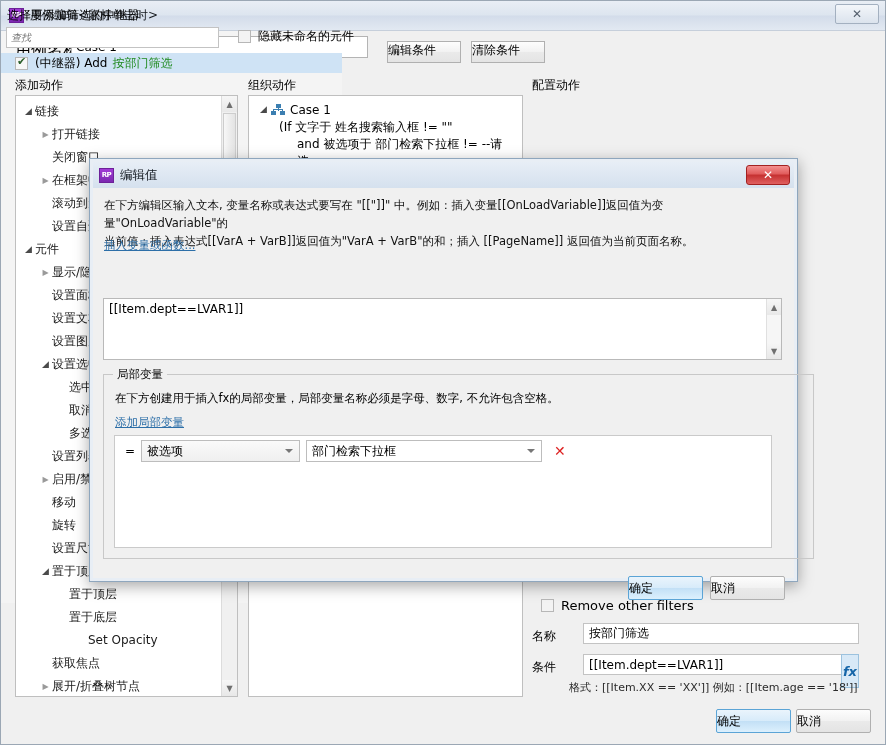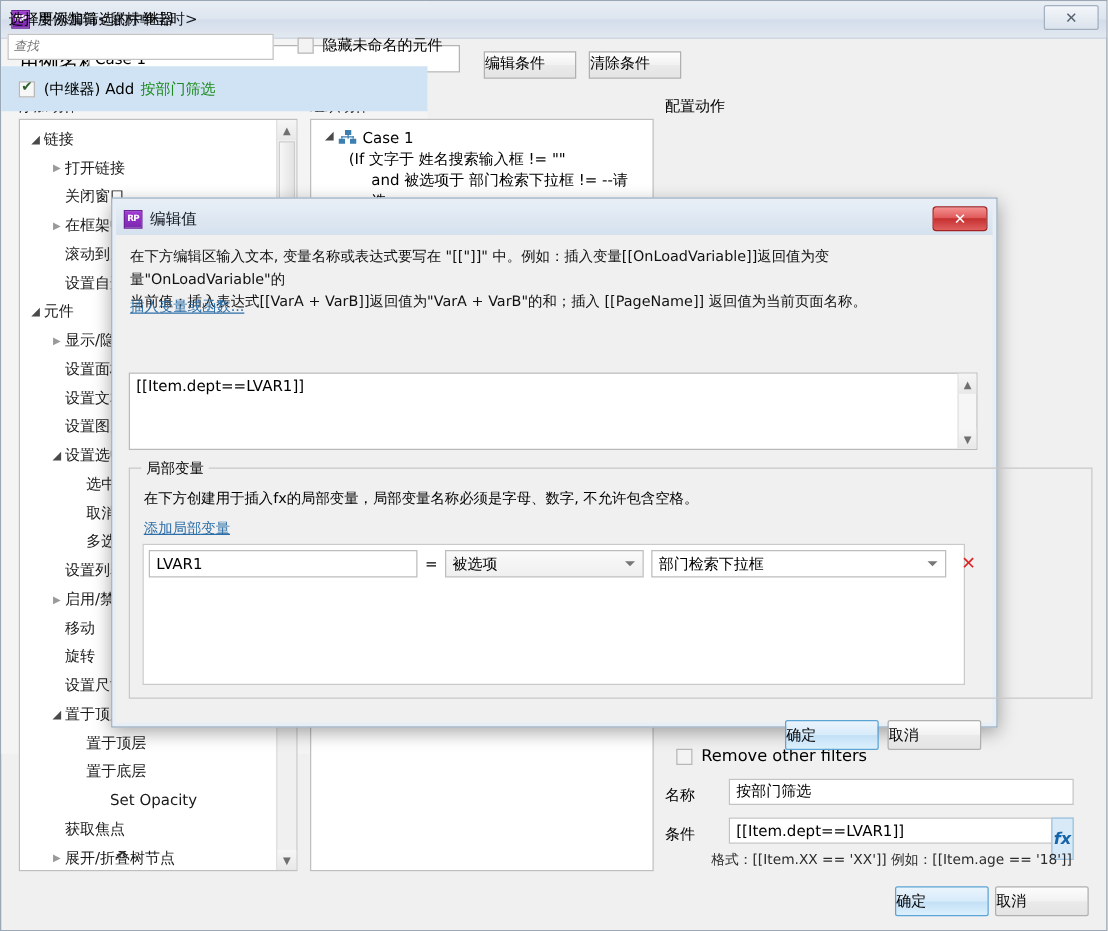--- a/index.html
+++ b/index.html
@@ -132,21 +132,21 @@
   .cb {
     width: 13px; height: 13px; border: 1px solid #b7b7b7; background: #f3f3f3;
     display: inline-block; margin-right: 7px; position: relative;
   }
   .cb.checked { background: #f7f7f7; }
   .cb.checked::after {
     content: "✔"; position: absolute; left: 1px; top: -3px;
     font-size: 11px; color: #2b5f2b;
   }
   #cfg-sel-row {
-    position: absolute; left: 0; top: 52px; width: 341px; height: 36px;
+    position: absolute; left: 0; top: 52px; width: 341px; height: 20px;
     background: #cfe3f5; display: flex; align-items: center; padding-left: 14px;
   }
   .greenlbl { color: #1f8a1f; }
 
   #cfg-remove-wrap { position: absolute; left: 540px; top: 597px; display: flex; align-items: center; }
   #cfg-remove-wrap .lbl { font-size: 13px; }
   #cfg-name-lbl { position: absolute; left: 531px; top: 627px; font-size: 12px; }
   #cfg-name-input {
     position: absolute; left: 582px; top: 622px; width: 276px; height: 21px;
     border: 1px solid #c3c3c3; background: #fff;
@@ -220,21 +220,21 @@
     position: absolute; left: 5px; top: 3px; font-size: 12px; color: #000;
     font-family: "DejaVu Sans", "Liberation Sans", sans-serif;
   }
   .ta-scroll {
     position: absolute; right: 0; top: 0; bottom: 0; width: 15px;
     background: #f6f6f6; border-left: 1px solid #e0e0e0;
   }
 
   
   #fs-local {
-    position: absolute; left: 10px; top: 186px; width: 771px; height: 185px;
+    position: absolute; left: 10px; top: 186px; width: 711px; height: 185px;
     border: 1px solid #c8c8c8;
   }
   #fs-legend {
     position: absolute; left: 9px; top: -8px; background: #f0f0f0;
     padding: 0 4px; font-size: 11.5px;
   }
   #fs-desc { position: absolute; left: 11px; top: 16px; font-size: 11.5px; }
   #fs-link {
     position: absolute; left: 11px; top: 40px; font-size: 11.5px;
     color: #2d6fa8; text-decoration: underline;
@@ -493,21 +493,20 @@
             <div class="vs-arrow down" style="width:14px;">▼</div>
           </div>
         </div>
 
         <div id="fs-local">
           <span id="fs-legend">局部变量</span>
           <div id="fs-desc">在下方创建用于插入fx的局部变量，局部变量名称必须是字母、数字, 不允许包含空格。</div>
           <a id="fs-link" href="#">添加局部变量</a>
           <div id="fs-list">
             <div class="lv-row">
-              <input class="lv-name" type="text" value="LVAR1" style="">
               <span class="lv-eq">=</span>
               <span class="lv-select">
                 <span>被选项</span>
                 <span class="caret"></span>
               </span>
               <span class="lv-select2">
                 <span>部门检索下拉框</span>
                 <span class="caret"></span>
               </span>
               <span class="lv-del">✕</span>

